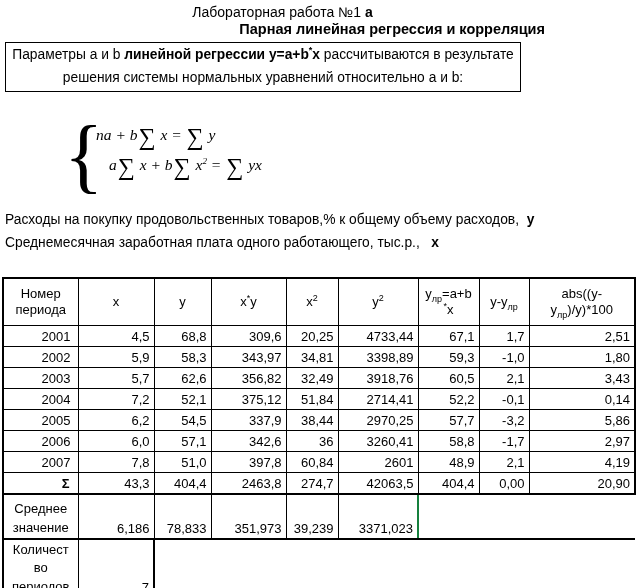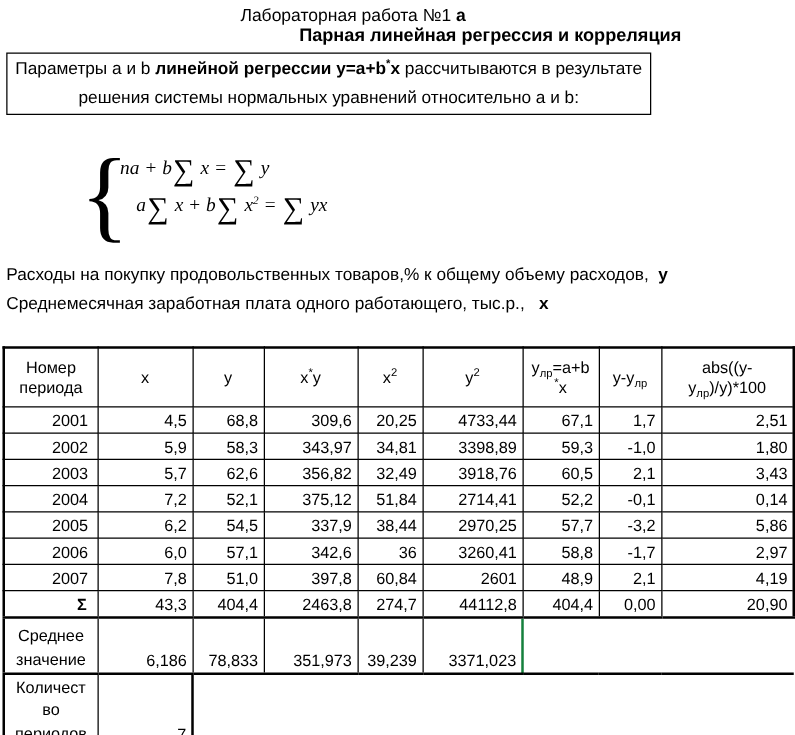--- a/index.html
+++ b/index.html
@@ -182,21 +182,21 @@
         <td>48,9</td>
         <td>2,1</td>
         <td>4,19</td>
       </tr>
       <tr class="sum-row">
         <td class="sigma">Σ</td>
         <td>43,3</td>
         <td>404,4</td>
         <td>2463,8</td>
         <td>274,7</td>
-        <td>44112,8</td>
+        <td>42063,5</td>
         <td>404,4</td>
         <td>0,00</td>
         <td>20,90</td>
       </tr>
       <tr class="mean-row">
         <td class="label">Среднее<br>значение</td>
         <td>6,186</td>
         <td>78,833</td>
         <td>351,973</td>
         <td>39,239</td>

